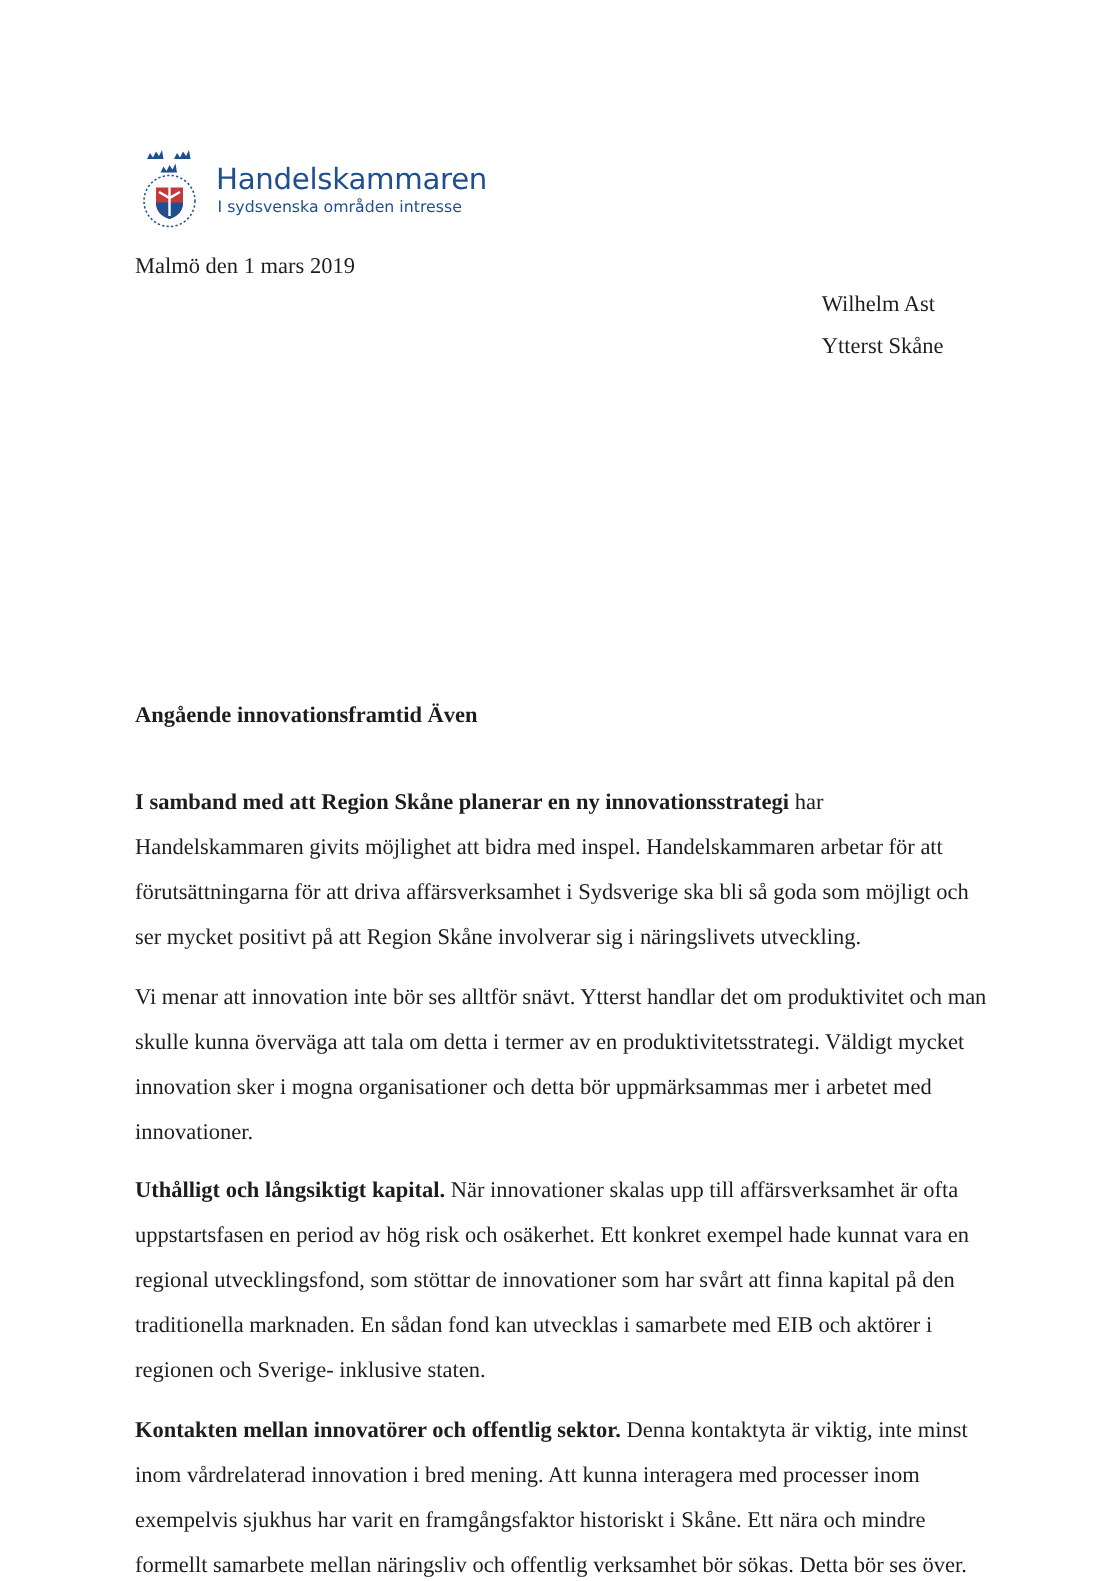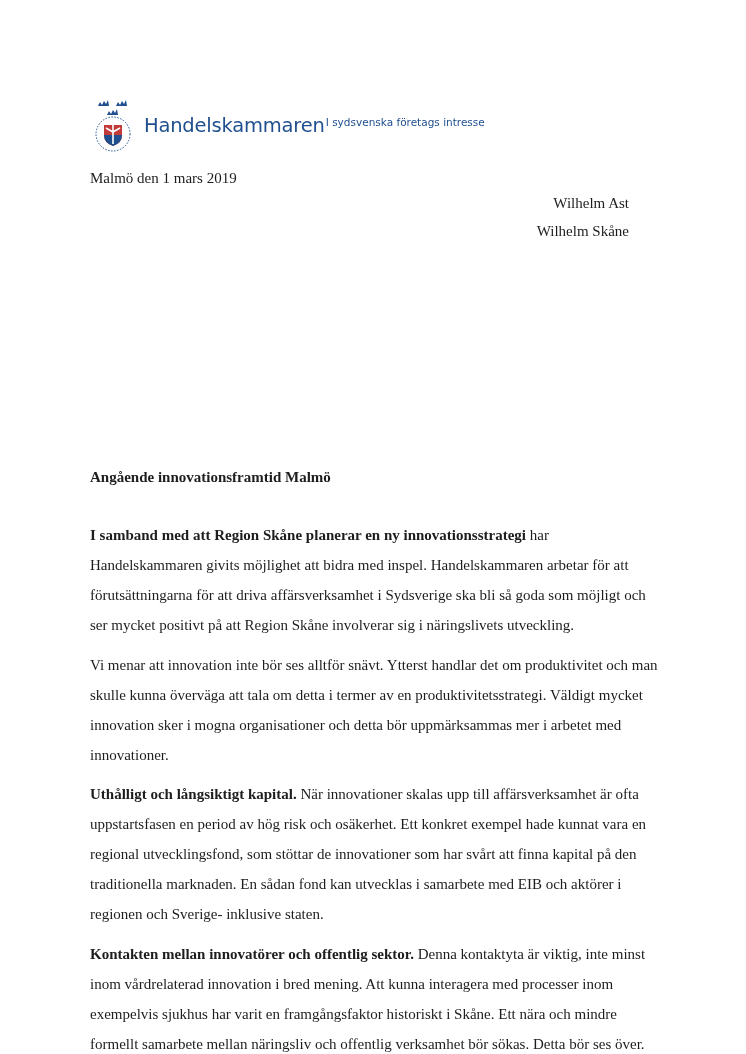--- a/index.html
+++ b/index.html
@@ -9,35 +9,35 @@
     position: relative;
     overflow: hidden;
     font-family: "Liberation Serif", "DejaVu Serif", serif;
     color: #1d1d1f;
   }
   .logo {
     position: absolute; left: 88px; top: 98px;
     display: flex; align-items: center;
   }
   .logo-emblem { width: 50px; height: 56px; margin-right: 6px; }
-  .logo-text { display: flex; flex-direction: row; }
+  .logo-text { display: flex; flex-direction: column; }
   .logo-name {
     font-family: "DejaVu Sans", sans-serif;
     font-size: 19.5px; color: #1f4f8e; letter-spacing: -0.2px;
     line-height: 22px;
   }
   .logo-tagline {
     font-family: "DejaVu Sans", sans-serif;
     font-size: 10.5px; color: #1f4f8e; line-height: 12px;
     margin-top: 1px; margin-left: 1px;
   }
   .date { position: absolute; left: 90px; top: 170px; font-size: 15px; }
   .recipient {
     position: absolute; right: 117px; top: 190px;
-    text-align: right; font-size: 15px; line-height: 27.5px;
+    text-align: left; font-size: 15px; line-height: 27.5px;
   }
   .subject {
     position: absolute; left: 90px; top: 469px;
     font-size: 15px; font-weight: bold;
   }
   .body {
     position: absolute; left: 90px; top: 520px; width: 574px;
     font-size: 15px; line-height: 30px;
   }
   .body p { margin: 0 0 9.5px 0; }
@@ -56,31 +56,31 @@
     </g>
 
     <circle cx="25" cy="36" r="17" fill="none" stroke="#1f4f8e" stroke-width="1" stroke-dasharray="1.5 1.5"></circle>
 
     <path d="M16 27 h18 v10 q0 8 -9 11 q-9 -3 -9 -11 z" fill="#c23a3a"></path>
     <path d="M16 37 h18 q0 8 -9 11 q-9 -3 -9 -11 z" fill="#1f4f8e"></path>
     <path d="M25 26 v20 M18 30 l7 4 l7 -4" stroke="#ffffff" stroke-width="1.6" fill="none"></path>
   </svg>
   <div class="logo-text">
     <span class="logo-name">Handelskammaren</span>
-    <span class="logo-tagline">I sydsvenska företags intresse</span>
+    <span class="logo-tagline">I sydsvenska områden intresse</span>
   </div>
 </div>
 
 <div class="date">Malmö den 1 mars 2019</div>
 
 <div class="recipient">
   <div>Wilhelm Ast</div>
-  <div>Wilhelm Skåne</div>
+  <div>Ytterst Skåne</div>
 </div>
 
-<div class="subject">Angående innovationsframtid Malmö</div>
+<div class="subject">Angående innovationsframtid Även</div>
 
 <div class="body">
   <p><b>I samband med att Region Skåne planerar en ny innovationsstrategi</b><span> har Handelskammaren givits möjlighet att bidra med inspel. Handelskammaren arbetar för att förutsättningarna för att driva affärsverksamhet i Sydsverige ska bli så goda som möjligt och ser mycket positivt på att Region Skåne involverar sig i näringslivets utveckling.</span></p>
   <p><span>Vi menar att innovation inte bör ses alltför snävt. Ytterst handlar det om produktivitet och man skulle kunna överväga att tala om detta i termer av en produktivitetsstrategi. Väldigt mycket innovation sker i mogna organisationer och detta bör uppmärksammas mer i arbetet med innovationer.</span></p>
   <p><b>Uthålligt och långsiktigt kapital.</b><span> När innovationer skalas upp till affärsverksamhet är ofta uppstartsfasen en period av hög risk och osäkerhet. Ett konkret exempel hade kunnat vara en regional utvecklingsfond, som stöttar de innovationer som har svårt att finna kapital på den traditionella marknaden. En sådan fond kan utvecklas i samarbete med EIB och aktörer i regionen och Sverige- inklusive staten.</span></p>
   <p><b>Kontakten mellan innovatörer och offentlig sektor.</b><span> Denna kontaktyta är viktig, inte minst inom vårdrelaterad innovation i bred mening. Att kunna interagera med processer inom exempelvis sjukhus har varit en framgångsfaktor historiskt i Skåne. Ett nära och mindre formellt samarbete mellan näringsliv och offentlig verksamhet bör sökas. Detta bör ses över. Även offentlig upphandling kan vidareutvecklas. Processen kan förenklas för att uppmuntra</span></p>
 </div>
 
 </body></html>

